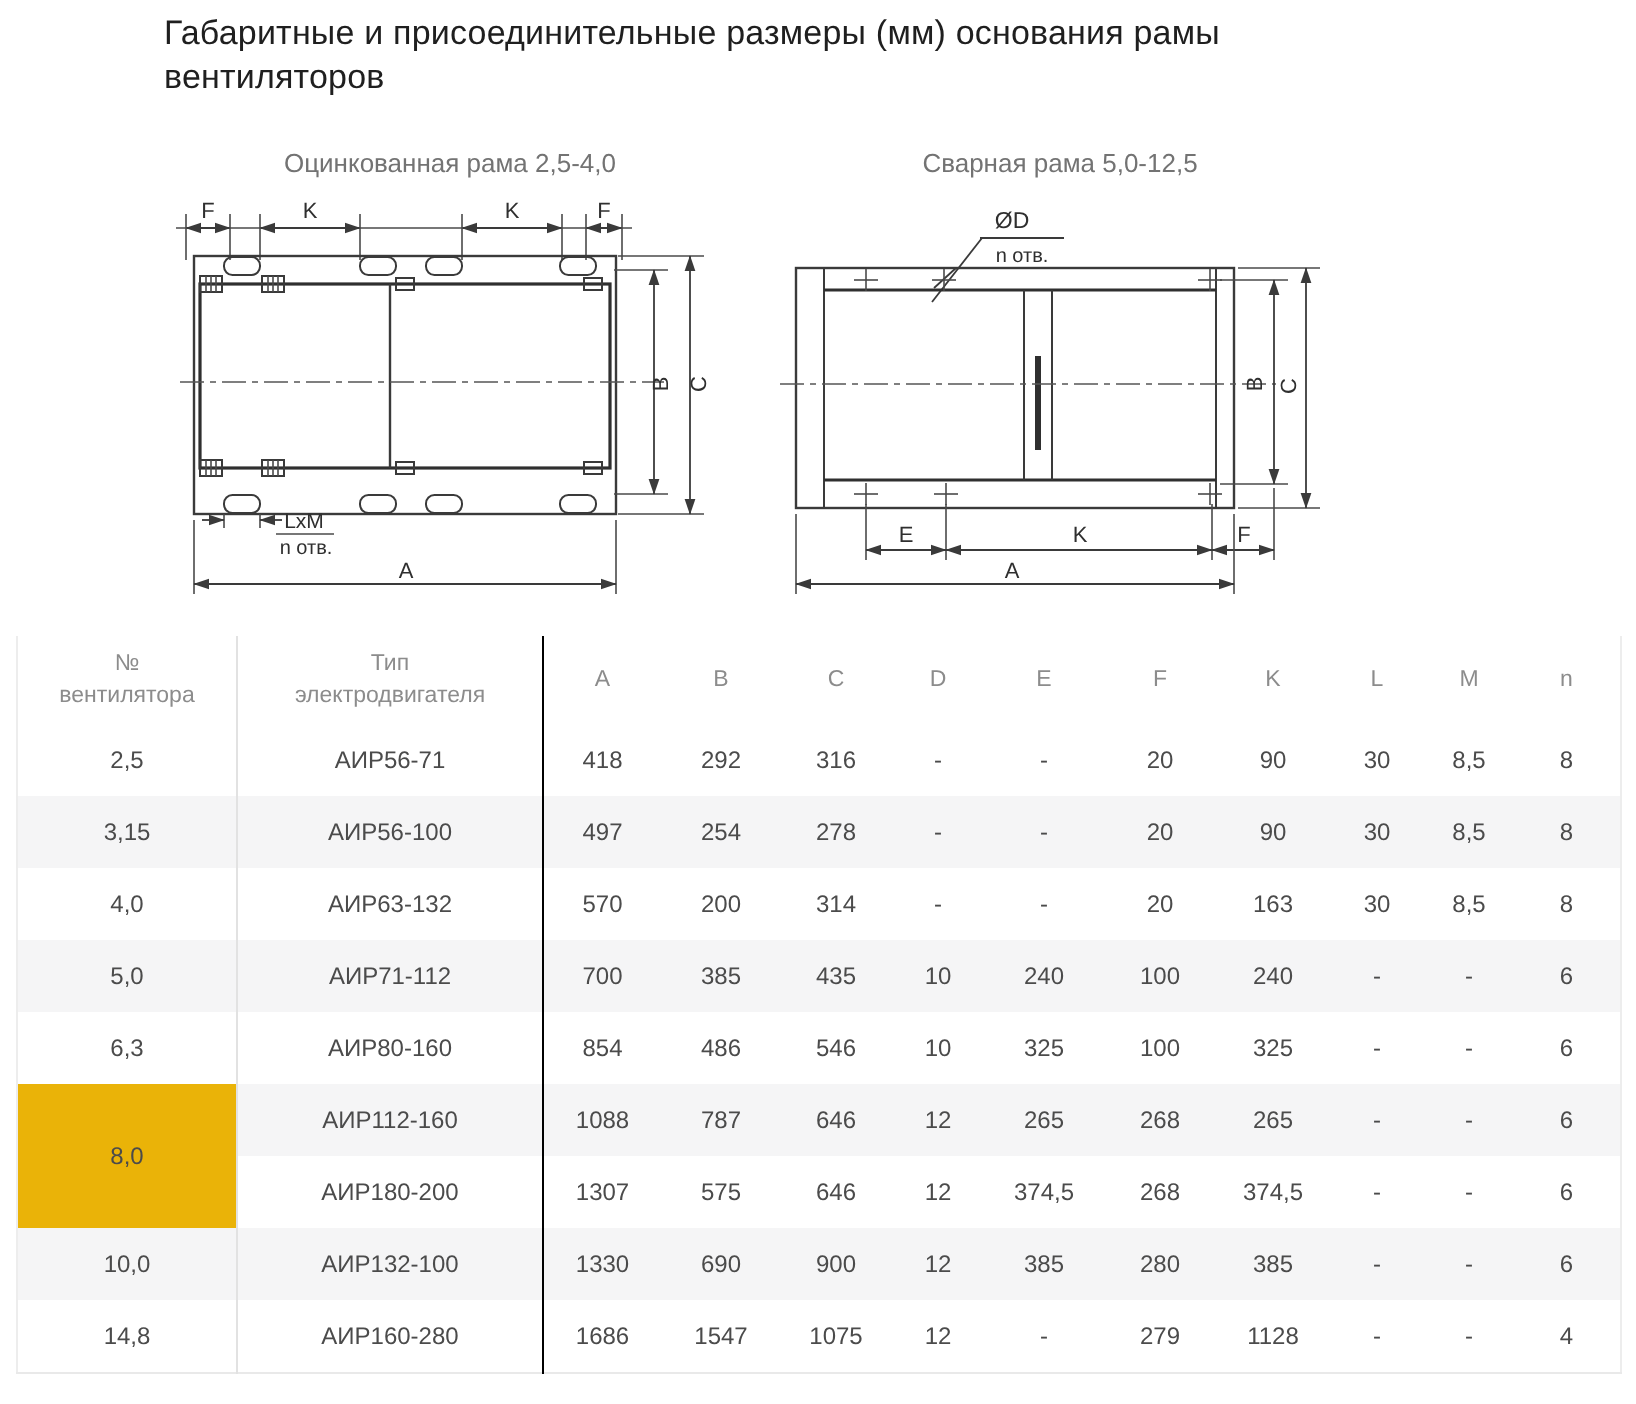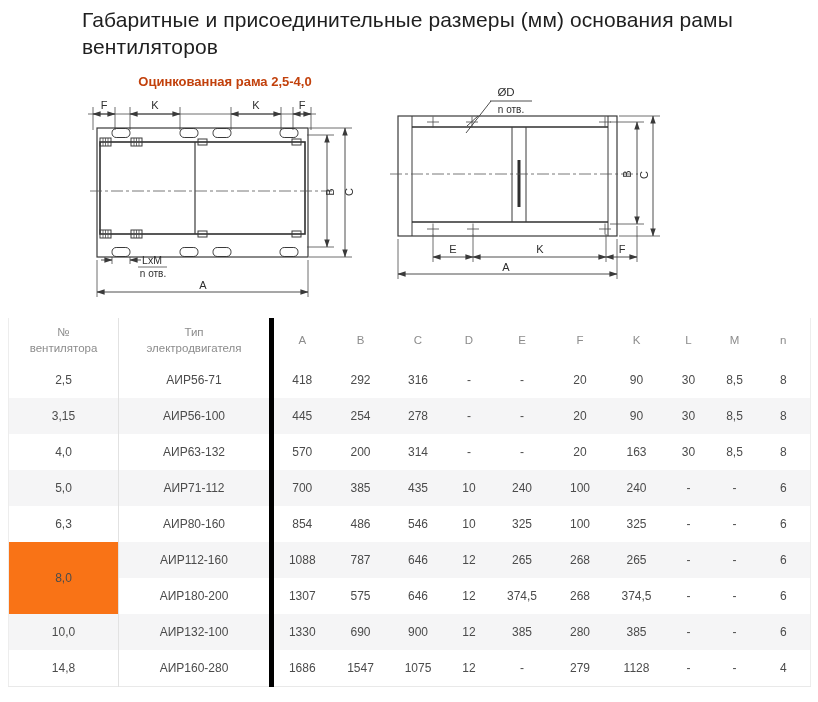--- a/index.html
+++ b/index.html
@@ -5,29 +5,29 @@
   * { margin:0; padding:0; box-sizing:border-box; }
   html,body { background:#ffffff; }
   body {
     width:818px; height:702px; overflow:hidden;
     font-family:"Liberation Sans", sans-serif;
   }
   .page { position:relative; width:818px; height:702px; background:#fff; }
 
   .page-title {
     position:absolute; left:82px; top:6px; width:700px;
-    font-size:21px; line-height:1.3; font-weight:400;
+    font-size:17px; line-height:1.3; font-weight:400;
     color:#1f1f1f; white-space:pre-line; letter-spacing:.1px;
   }
 
   .figure { position:absolute; }
   .figure-left  { left:60px;  top:74px; width:330px; }
   .figure-right { left:390px; top:74px; width:280px; }
   .figure-caption {
-    text-align:center; font-size:13px; color:#c2410c; height:18px;font-weight:bold;
+    text-align:center; font-size:13px; color:#737373; height:18px;
   }
   svg { display:block; }
   svg text { font-family:"Liberation Sans", sans-serif; font-size:11px; fill:#2f2f2f; }
   .ol  { stroke:#3a3a3a; stroke-width:1.2; fill:none; }
   .olb { stroke:#2f2f2f; stroke-width:1.6; fill:none; }
   .thin{ stroke:#4a4a4a; stroke-width:.8; fill:none; }
   .dim { stroke:#3a3a3a; stroke-width:.9; fill:none; }
   .cl  { stroke:#555; stroke-width:.8; fill:none; stroke-dasharray:12 3 3 3; }
 
   .table-wrap { position:absolute; left:8px; top:318px; }
@@ -38,23 +38,23 @@
   }
   table.dims th, table.dims td {
     text-align:center; vertical-align:middle; font-weight:400;
   }
   table.dims thead th {
     height:44px; font-size:11.5px; color:#8c8c8c;
     white-space:pre-line; line-height:1.4;
   }
   table.dims tbody td { height:36px; font-size:12px; color:#4b4b4b; }
   table.dims tbody tr.shaded { background:#f5f5f6; }
-  table.dims td.merged { background:#f97316; }
+  table.dims td.merged { background:#eab308; }
   table.dims .col-no   { border-right:1px solid #e2e2e2; }
-  table.dims .col-type { border-right:5px solid #000000; }
+  table.dims .col-type { border-right:1px solid #000000; }
 </style>
 </head>
 <body>
 
 <div class="page">
 
   <div class="page-title">Габаритные и присоединительные размеры (мм) основания рамы
 вентиляторов</div>
 
   <div class="figure figure-left">
@@ -134,20 +134,21 @@
       <text x="93" y="185" text-anchor="middle" style="font-size:10px">n отв.</text>
 
       <line x1="37" y1="168" x2="37" y2="205" class="thin"></line>
       <line x1="248" y1="168" x2="248" y2="205" class="thin"></line>
       <line x1="37" y1="200" x2="248" y2="200" class="dim" marker-start="url(#arL)" marker-end="url(#arL)"></line>
       <text x="143" y="197" text-anchor="middle">A</text>
     </svg>
   </div>
 
   <div class="figure figure-right">
+    <div class="figure-caption">Сварная рама 5,0-12,5</div>
     <svg width="280" height="218" viewBox="0 0 280 218">
       <defs>
         <marker id="arR" viewBox="0 0 10 10" refX="9.5" refY="5" markerWidth="8" markerHeight="8" orient="auto-start-reverse" markerUnits="userSpaceOnUse">
           <path d="M0,1.6 L10,5 L0,8.4 z" fill="#3a3a3a"></path>
         </marker>
         <g id="crossT">
           <line x1="0" y1="-5.5" x2="0" y2="5.5" class="thin"></line>
           <line x1="-6" y1="0" x2="6" y2="0" class="thin"></line>
         </g>
       </defs>
@@ -248,21 +249,21 @@
             <td>-</td>
             <td>20</td>
             <td>90</td>
             <td>30</td>
             <td>8,5</td>
             <td>8</td>
           </tr>
           <tr class="shaded">
             <td class="col-no">3,15</td>
             <td class="col-type">АИР56-100</td>
-            <td>445</td>
+            <td>497</td>
             <td>254</td>
             <td>278</td>
             <td>-</td>
             <td>-</td>
             <td>20</td>
             <td>90</td>
             <td>30</td>
             <td>8,5</td>
             <td>8</td>
           </tr>

